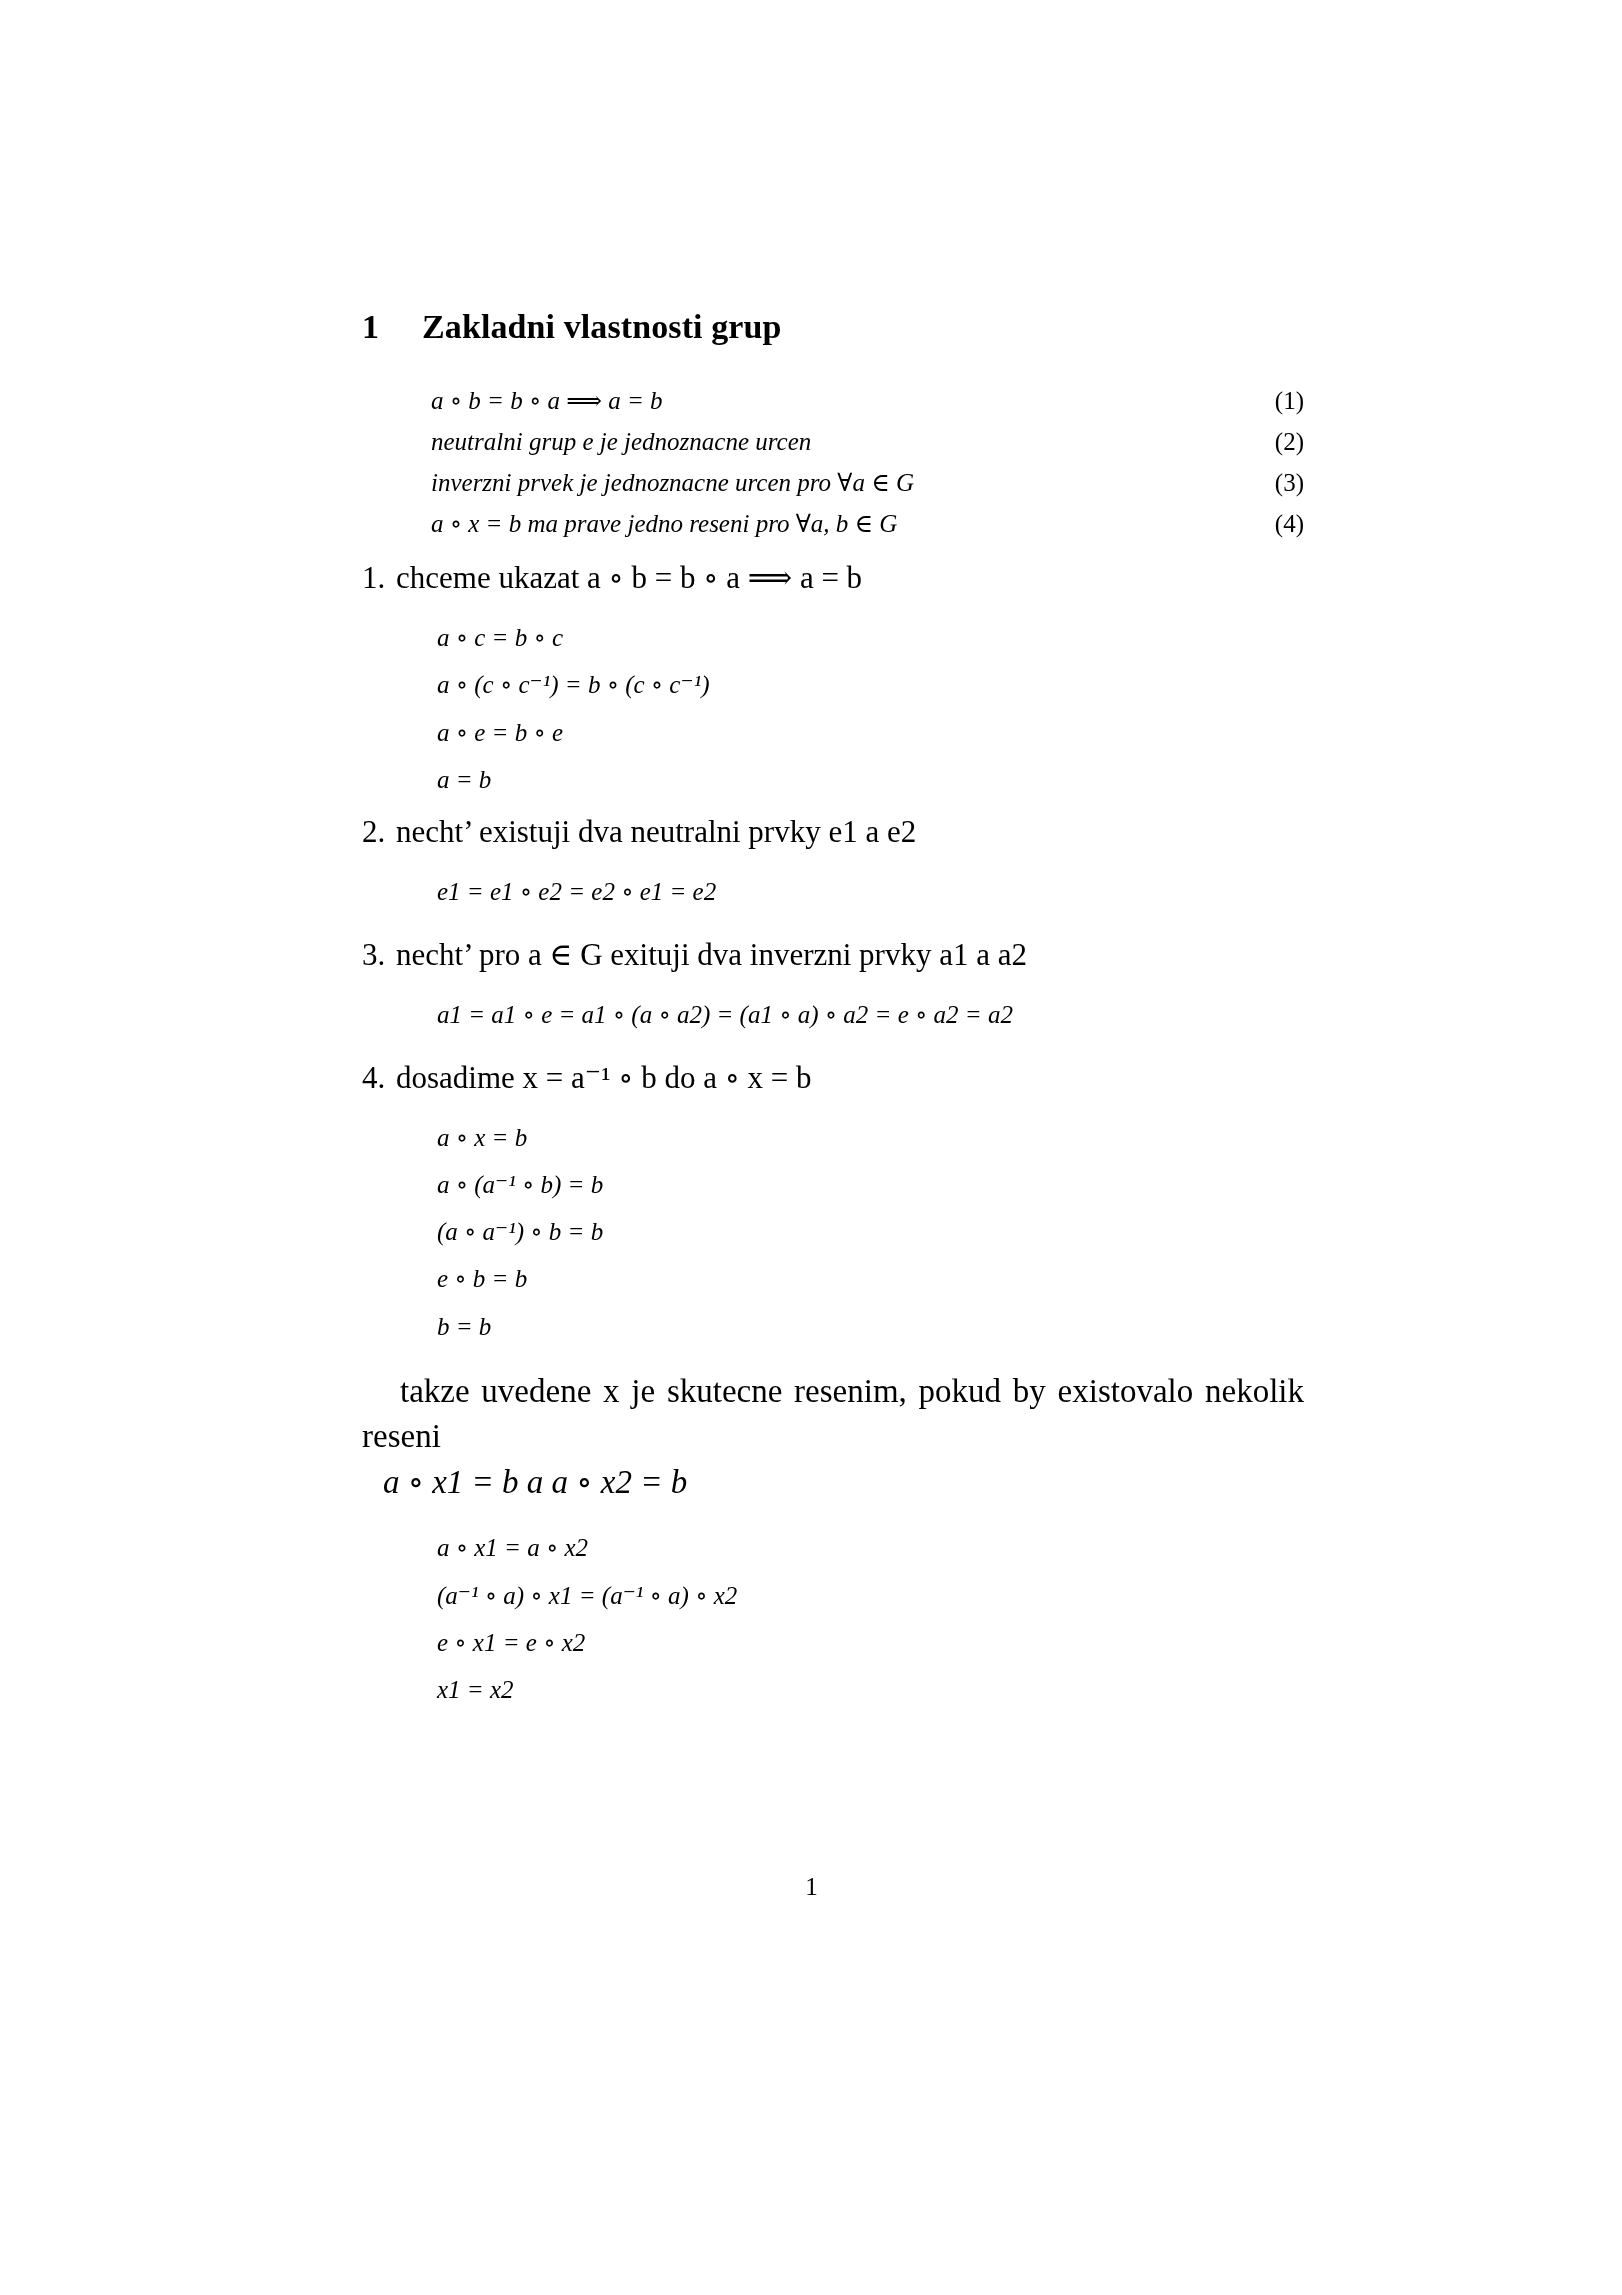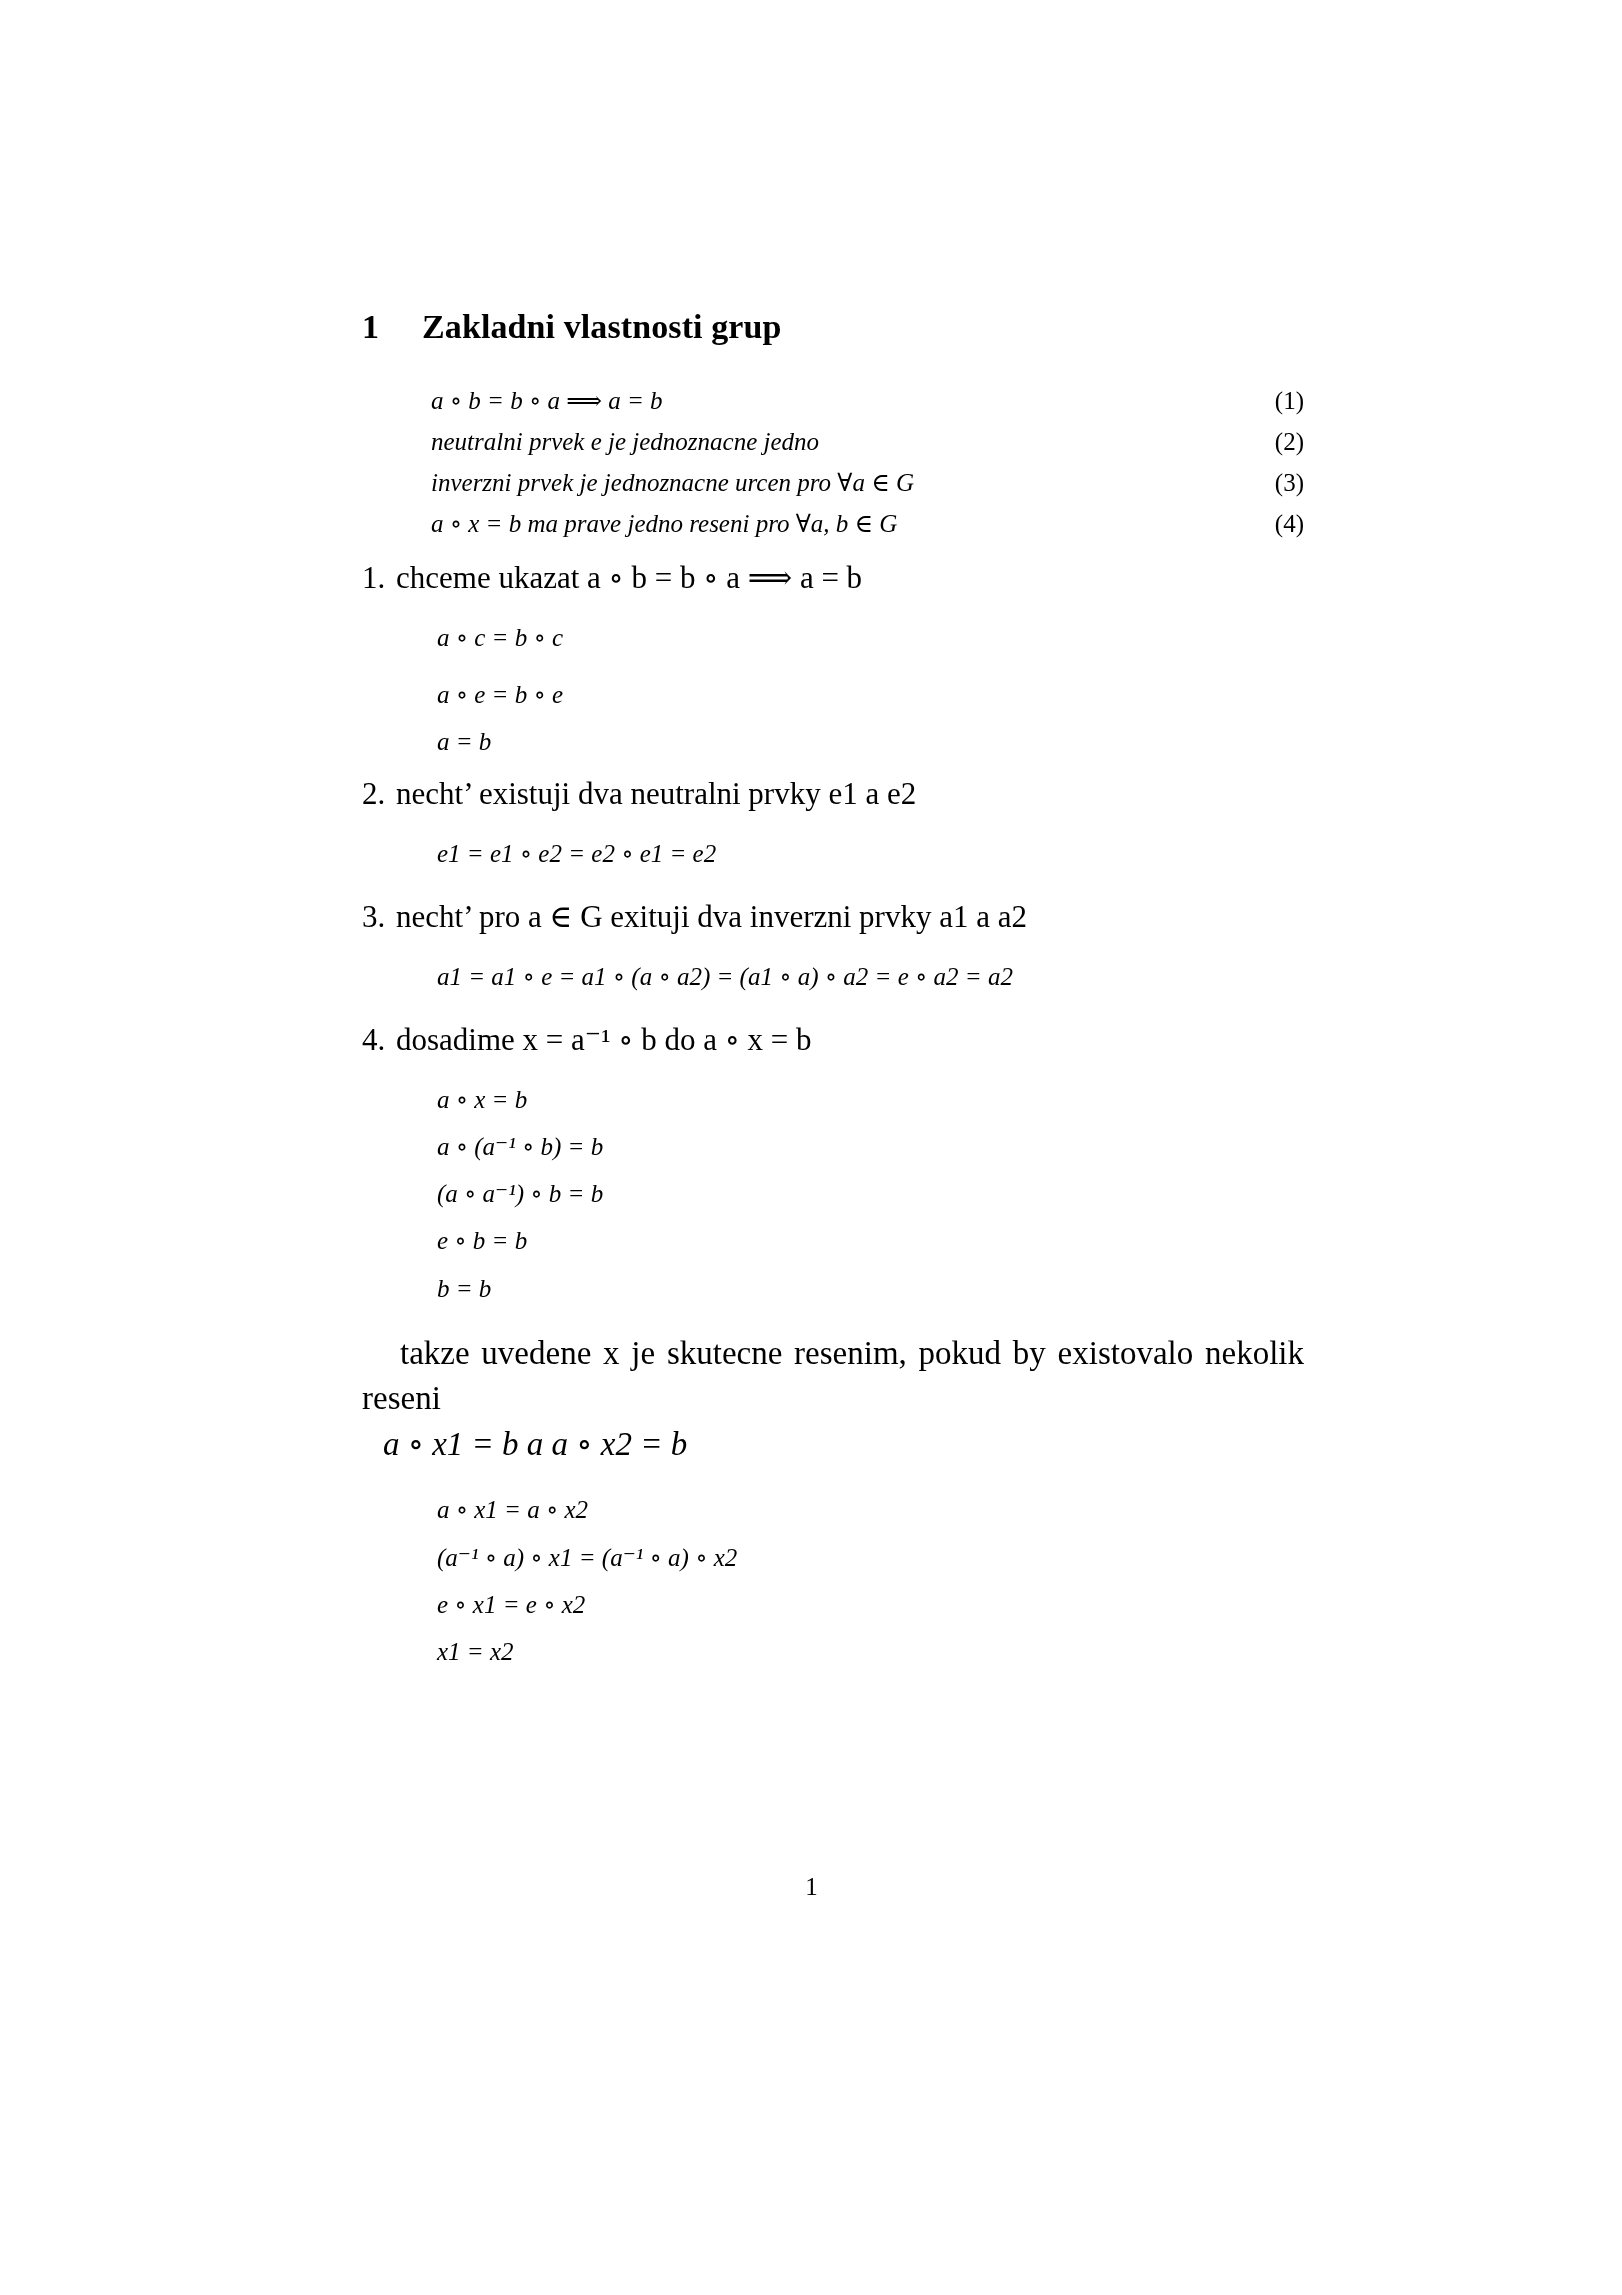--- a/index.html
+++ b/index.html
@@ -140,21 +140,21 @@
     </h1>
 
     <div class="eq-tagged-block">
 
       <div class="eq-tagged">
         <span class="eq-body">a ∘ b = b ∘ a  ⟹  a = b</span>
         <span class="eq-tag">(1)</span>
       </div>
 
       <div class="eq-tagged">
-        <span class="eq-body">neutralni prvek e je jednoznacne jedno</span>
+        <span class="eq-body">neutralni grup e je jednoznacne urcen</span>
         <span class="eq-tag">(2)</span>
       </div>
 
       <div class="eq-tagged">
         <span class="eq-body">inverzni prvek je jednoznacne urcen pro ∀a ∈ G</span>
         <span class="eq-tag">(3)</span>
       </div>
 
       <div class="eq-tagged">
         <span class="eq-body">a ∘ x = b ma prave jedno reseni pro ∀a, b ∈ G</span>
@@ -168,20 +168,21 @@
     <ol class="proof-list">
 
       <li>
         <p class="item-head">
           <span class="item-num">1.</span><span>chceme ukazat a ∘ b = b ∘ a  ⟹  a = b</span>
         </p>
         <div class="gap-md"></div>
         <div class="derivation">
           <div class="deriv-line">a  ∘  c =  b  ∘  c</div>
           <div class="gap-sm"></div>
+          <div class="deriv-line">a  ∘ (c  ∘  c⁻¹) =  b  ∘  (c  ∘  c⁻¹)</div>
           <div class="gap-sm"></div>
           <div class="deriv-line">a  ∘  e =  b  ∘  e</div>
           <div class="gap-sm"></div>
           <div class="deriv-line">a  =  b</div>
         </div>
         <div class="gap-sm"></div>
       </li>
 
       <li>
         <p class="item-head">

